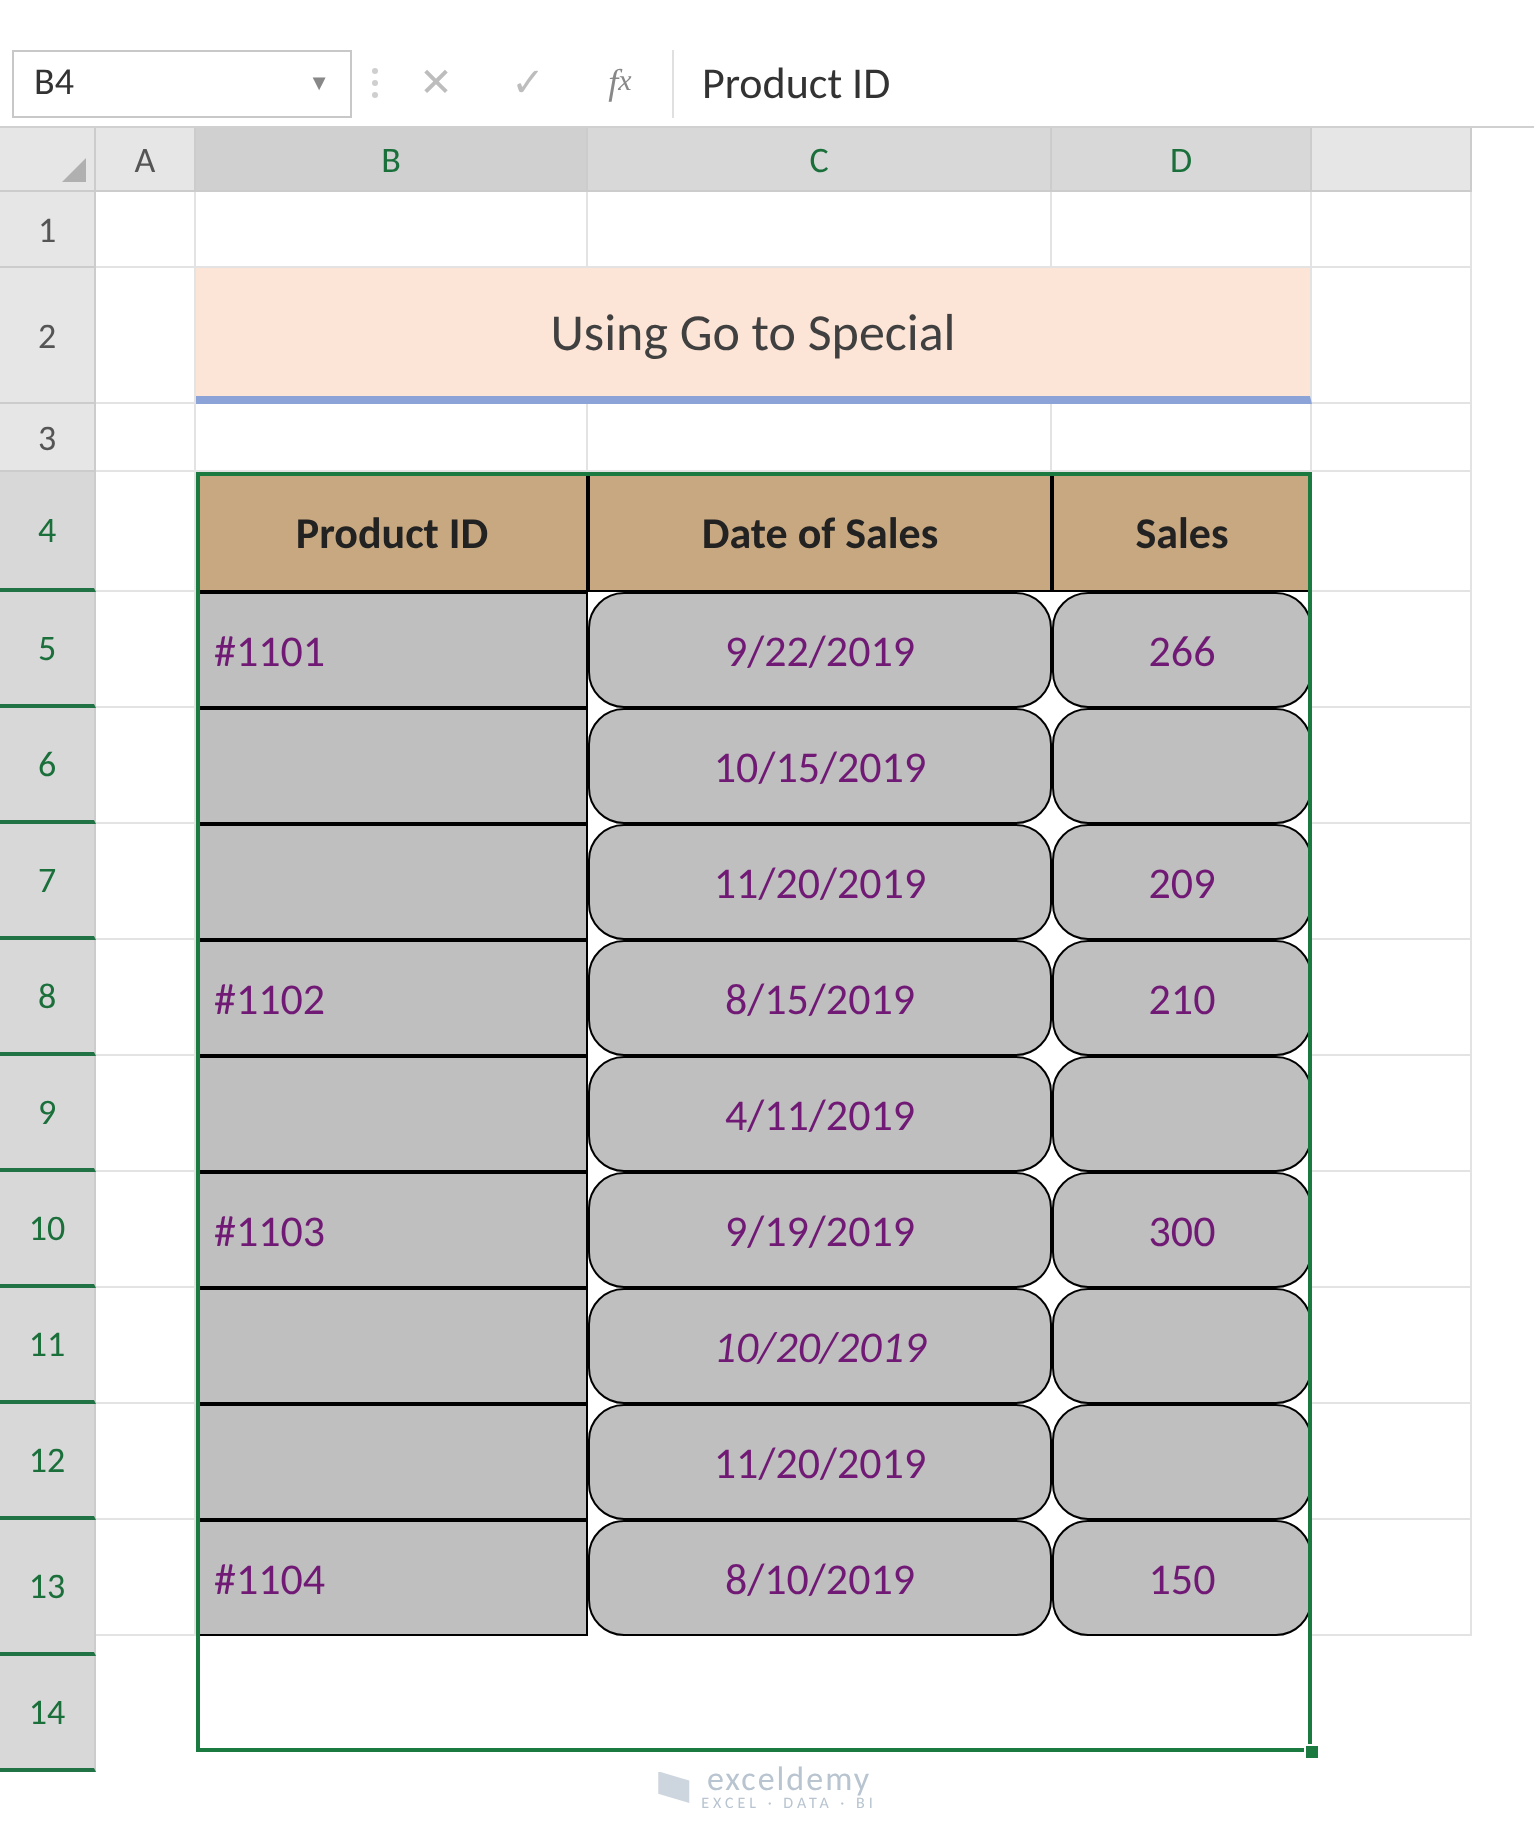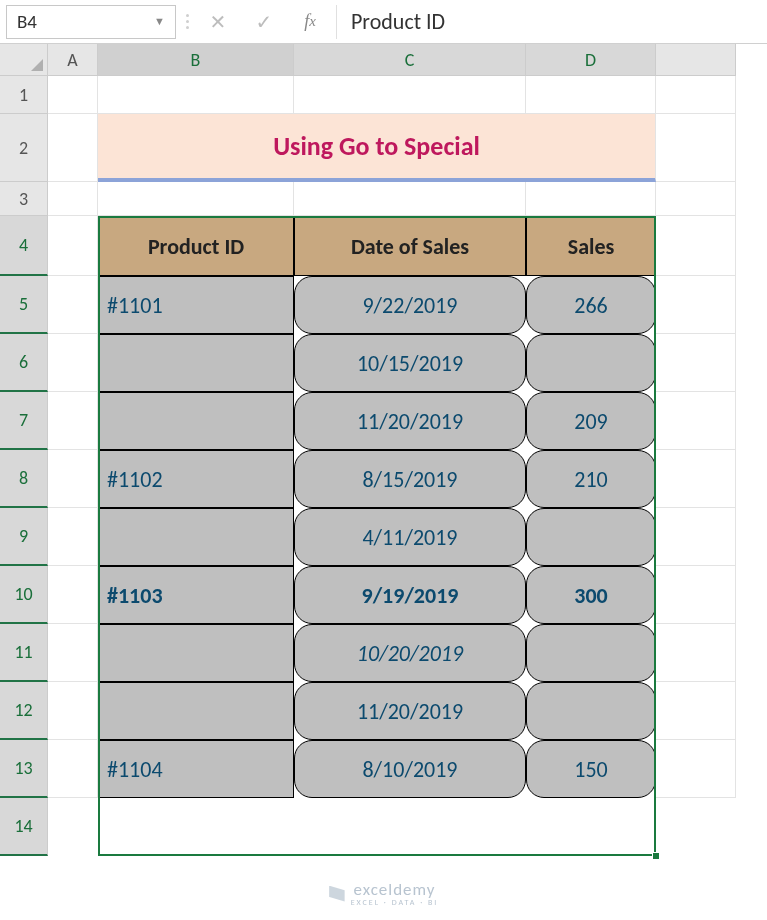--- a/index.html
+++ b/index.html
@@ -14,20 +14,21 @@
 
   
   .formula-bar {
     display: flex;
     align-items: center;
     height: 44px;
     border-bottom: 1px solid #d0d0d0;
     background: #fff;
     padding: 4px 6px;
     gap: 6px;
+    margin-top: 20px;
   }
   .name-box {
     width: 170px;
     height: 34px;
     border: 1px solid #c8c8c8;
     background: #fff;
     display: flex;
     align-items: center;
     padding: 0 10px;
     font-size: 19px;
@@ -148,39 +149,39 @@
   
   .cA { width: 50px; }
   .cB { width: 196px; }
   .cC { width: 232px; }
   .cD { width: 130px; }
   .cE { width: 80px; }
 
   
   .title-cell {
     background: #fce4d6;
-    color: #be185d;
-    font-weight: bold;
+    color: #404040;
+    font-weight: normal;
     font-size: 26px;
     justify-content: center;
     border-bottom: 4px solid #8ca3d8 !important;
   }
 
   
   .thead {
     background: #c8a880;
     font-weight: bold;
     font-size: 22px;
     color: #222;
     justify-content: center;
     border: 1px solid #000;
   }
   .tcell {
     background: #bfbfbf;
-    color: #0c4a6e;
+    color: #701a75;
     font-size: 22px;
     border: 1px solid #000;
   }
   .tcell.center { justify-content: center; border-radius: 18px; }
   .tcell.left { justify-content: flex-start; }
 
   
   .selection-border{
     position:absolute;
     border:2.5px solid #1a7a3f;
@@ -250,21 +251,21 @@
     <div style="height:34px">3</div>
     <div style="height:60px" class="sel-row">4</div>
     <div style="height:58px" class="sel-row">5</div>
     <div style="height:58px" class="sel-row">6</div>
     <div style="height:58px" class="sel-row">7</div>
     <div style="height:58px" class="sel-row">8</div>
     <div style="height:58px" class="sel-row">9</div>
     <div style="height:58px" class="sel-row">10</div>
     <div style="height:58px" class="sel-row">11</div>
     <div style="height:58px" class="sel-row">12</div>
-    <div style="height:58px" class="sel-row">13</div>
+    <div style="height:68px" class="sel-row">13</div>
     <div style="height:58px" class="sel-row">14</div>
   </div>
 
   <div class="cells">
 
     <div class="row" style="height:38px">
       <div class="cell cA"></div>
       <div class="cell cB"></div>
       <div class="cell cC"></div>
       <div class="cell cD"></div>
@@ -322,21 +323,21 @@
           <div class="cell cD tcell center">210</div>
           <div class="cell cE"></div>
         </div>
         <div class="row" style="height: 58px;">
           <div class="cell cA"></div>
           <div class="cell cB tcell left"></div>
           <div class="cell cC tcell center">4/11/2019</div>
           <div class="cell cD tcell center"></div>
           <div class="cell cE"></div>
         </div>
-        <div class="row" style="height: 58px; font-weight: bold;">
+        <div class="row" style="height: 58px;">
           <div class="cell cA"></div>
           <div class="cell cB tcell left">#1103</div>
           <div class="cell cC tcell center">9/19/2019</div>
           <div class="cell cD tcell center">300</div>
           <div class="cell cE"></div>
         </div>
         <div class="row" style="height: 58px; font-style: italic;">
           <div class="cell cA"></div>
           <div class="cell cB tcell left"></div>
           <div class="cell cC tcell center">10/20/2019</div>

